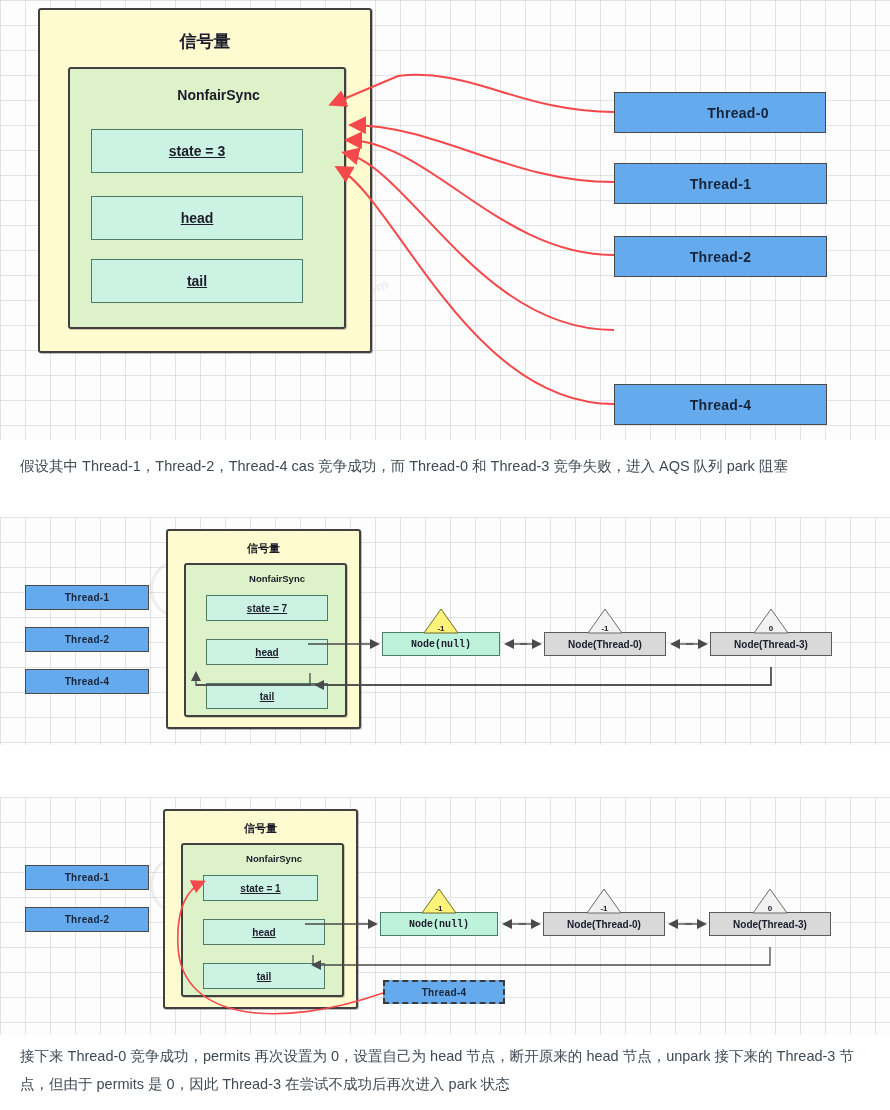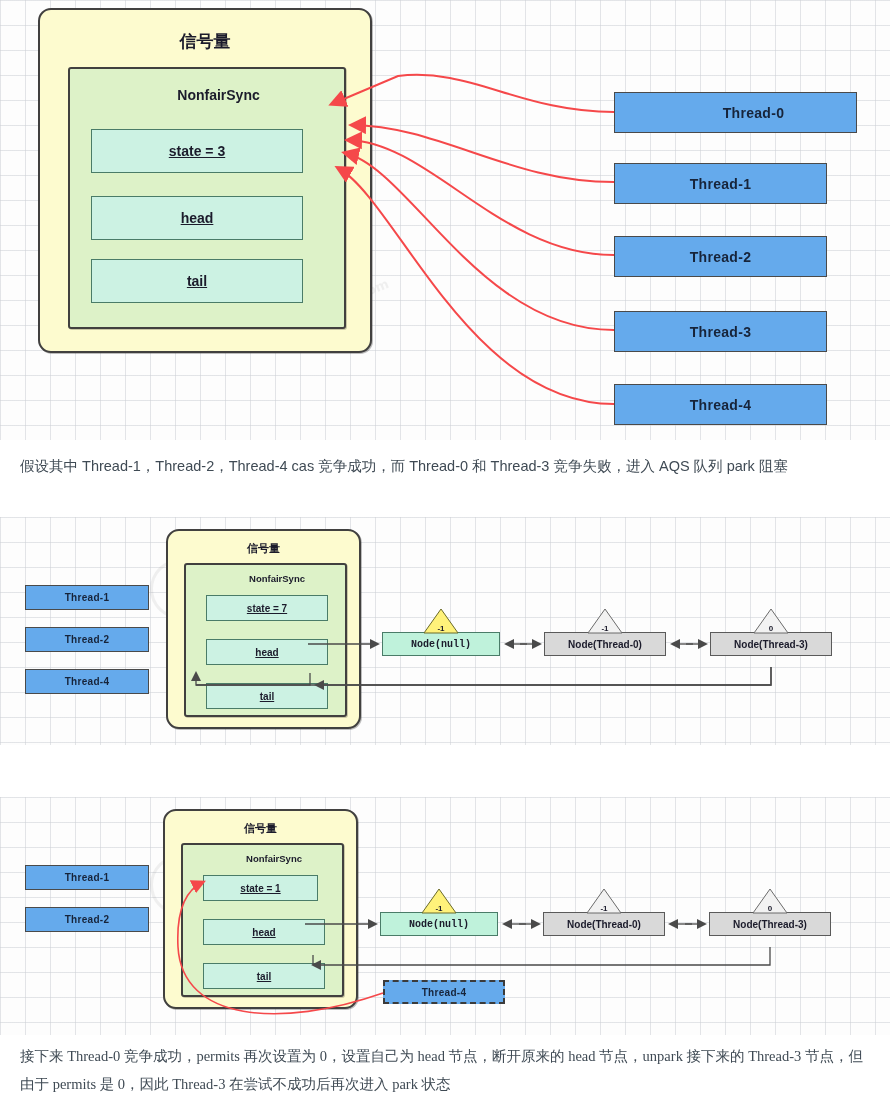--- a/index.html
+++ b/index.html
@@ -39,21 +39,21 @@
   .wm-ring{
     position:absolute; border:3px solid rgba(120,120,120,.10);
     border-radius:50%; pointer-events:none;
   }
 
   
   .box{ position:absolute; display:flex; align-items:center; justify-content:center;
         text-align:center; font-weight:700; color:#1b1b2b; }
 
   .semaphore{
-    background:#fdfbcf; border:2px solid #41403f; border-radius:13px;
+    background:#fdfbcf; border:2px solid #41403f; border-radius:3px;
     box-shadow:1px 1px 0 rgba(0,0,0,.25);
     display:block;
   }
   .semaphore > .title{
     width:100%; text-align:center; font-weight:700; color:#1b1b2b;
   }
   .nonfair{
     position:absolute; background:#ddf2c8; border:2px solid #41403f; border-radius:3px;
     box-shadow:1px 1px 0 rgba(0,0,0,.2);
   }
@@ -90,21 +90,21 @@
   svg.overlay{ position:absolute; left:0; top:0; pointer-events:none; }
 
   
   .prose{
     position:absolute; left:20px; width:852px;
     color:#3f4a54; font-size:14.5px; line-height:28px;
     font-family:"Liberation Sans","DejaVu Sans",sans-serif;
   }
   #p1{ top:452px; }
   #p2{ top:760px; }
-  #p3{ top:1042px;font-family:Liberation Serif, serif; }
+  #p3{ top:1042px; }
 </style>
 </head>
 <body>
 
 <div class="page">
 
   <div class="corner-accent"></div>
 
   <div class="canvas" id="canvas1">
 
@@ -116,24 +116,23 @@
 
       <div class="nonfair" style="left:28px; top:57px; width:278px; height:262px;">
         <div class="title" style="margin-top:18px; font-size:14px;">NonfairSync</div>
 
         <div class="field" style="left:21px; top:60px; width:212px; height:44px; font-size:14px;">state = 3</div>
         <div class="field" style="left:21px; top:127px; width:212px; height:44px; font-size:14px;">head</div>
         <div class="field" style="left:21px; top:190px; width:212px; height:44px; font-size:14px;">tail</div>
       </div>
     </div>
 
-    <div class="thread" style="left:614px; top:92px; width:243px; height:41px; font-size:14px;padding-left:36px;">Thread-0</div>
+    <div class="thread" style="left:614px; top:92px; width:212px; height:41px; font-size:14px;padding-left:36px;">Thread-0</div>
     <div class="thread" style="left:614px; top:163px; width:213px; height:41px; font-size:14px;">Thread-1</div>
     <div class="thread" style="left:614px; top:236px; width:213px; height:41px; font-size:14px;">Thread-2</div>
-    <div class="thread" style="left:614px; top:311px; width:213px; height:41px; font-size:14px;">Thread-3</div>
     <div class="thread" style="left:614px; top:384px; width:213px; height:41px; font-size:14px;">Thread-4</div>
 
     <svg class="overlay" width="890" height="440">
       <defs>
         <marker id="ah-red" markerWidth="9" markerHeight="9" refX="7" refY="4.5" orient="auto">
           <path d="M0,0 L9,4.5 L0,9 z" fill="#f5484a"></path>
         </marker>
       </defs>
       <g fill="none" stroke="#f5484a" stroke-width="2" marker-end="url(#ah-red)">
         <path d="M614,112 C520,112 470,67 398,76 L332,104"></path>

